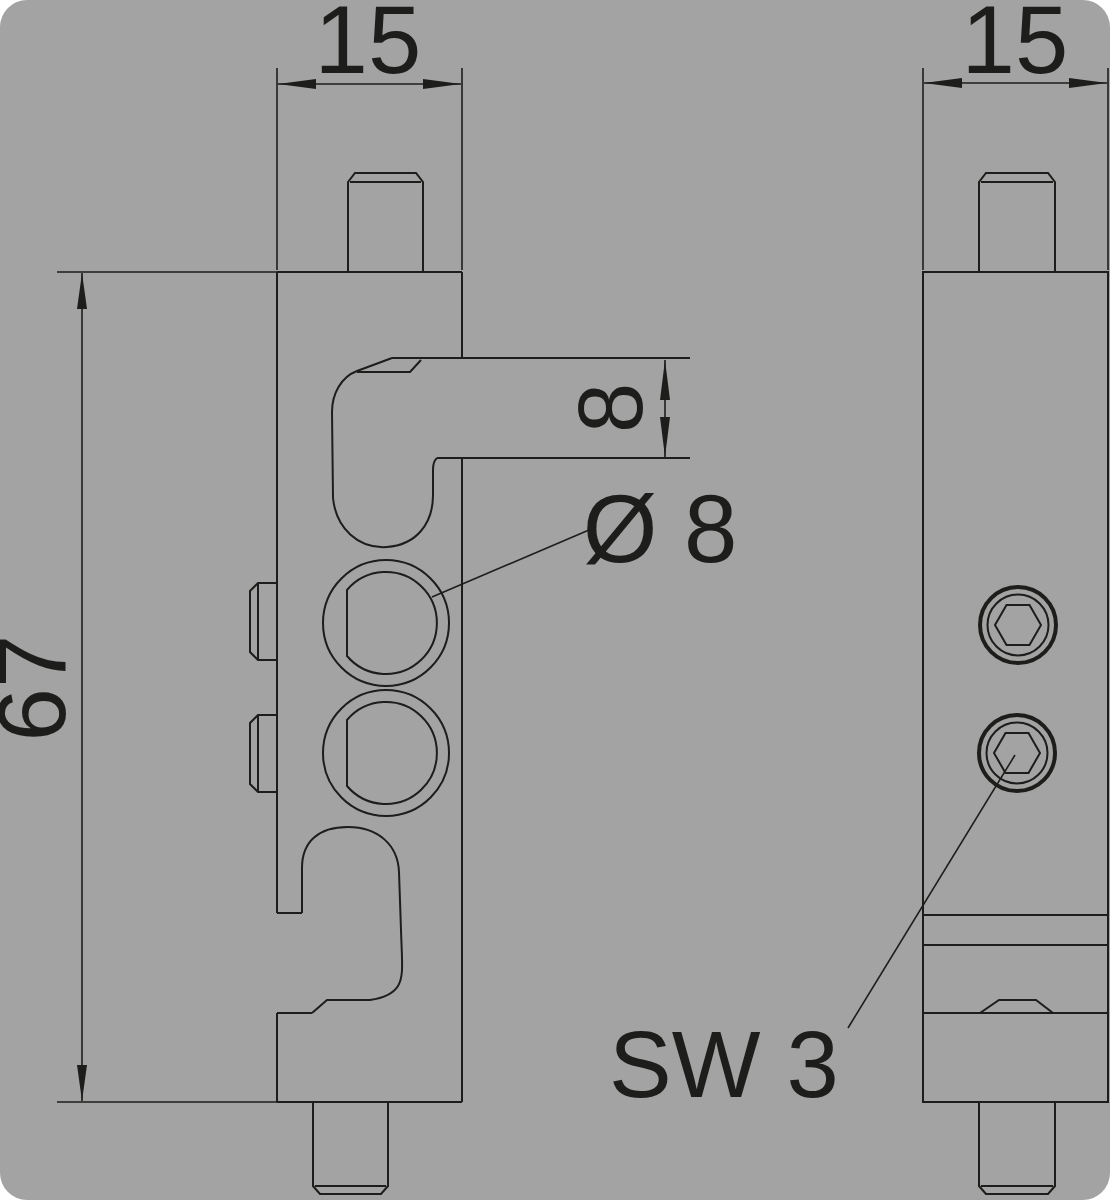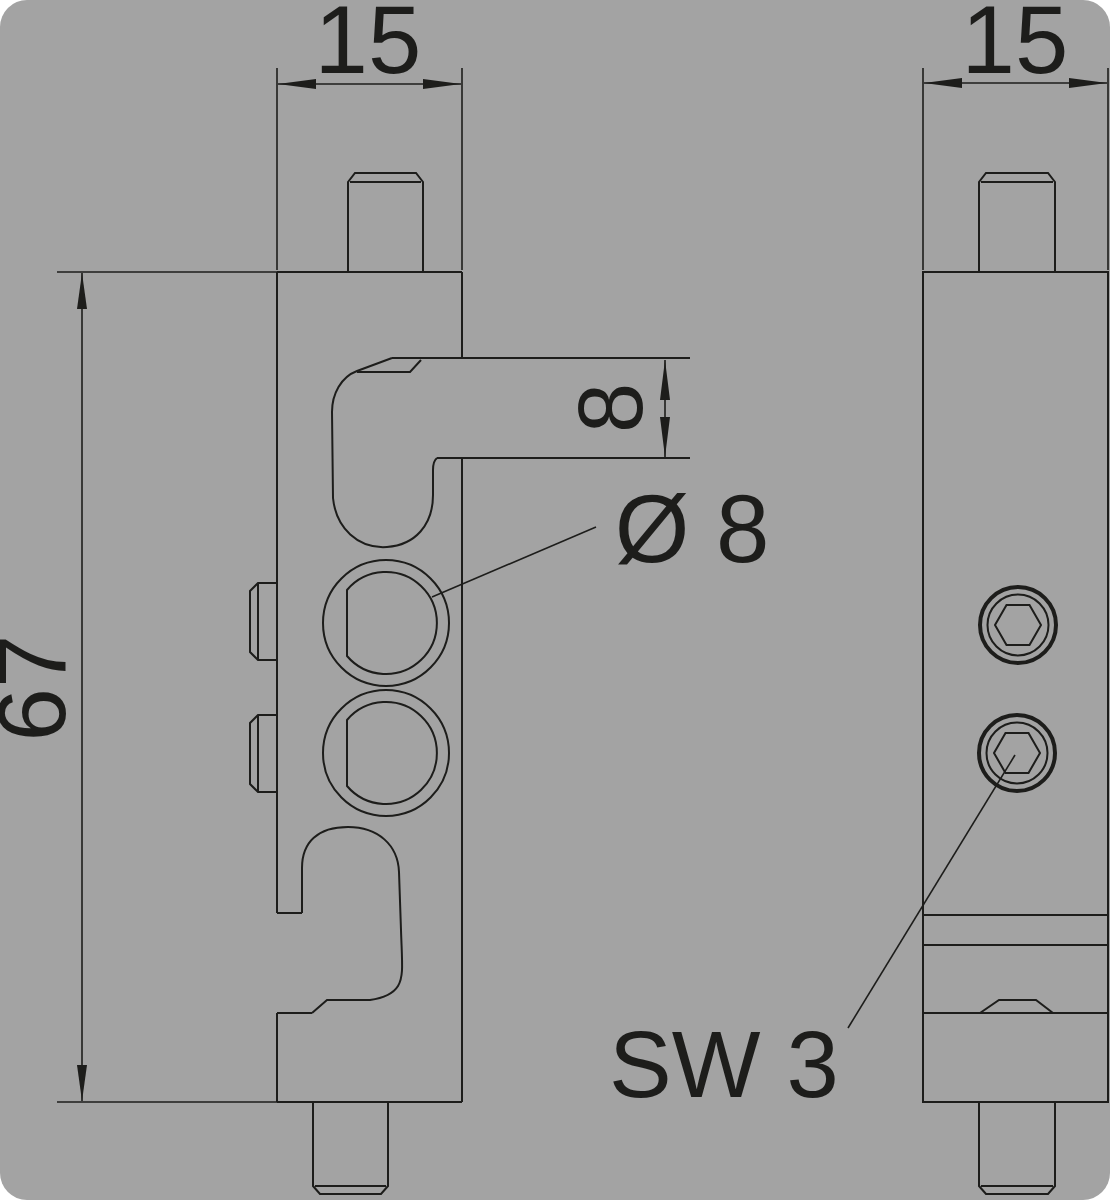--- a/index.html
+++ b/index.html
@@ -117,17 +117,17 @@
   </svg>
 
   <div class="dim-label fs96" style="left:368px;top:40px;">15</div>
 
   <div class="dim-label fs96" style="left:1015px;top:40px;">15</div>
 
   <div class="dim-label vertical fs96" style="left:32px;top:688px;">67</div>
 
   <div class="dim-label vertical fs90" style="left:611px;top:408px;">8</div>
 
-  <div class="dim-label fs96" style="left:660px;top:529px;margin-left:32px;">Ø 8</div>
+  <div class="dim-label fs96" style="left:660px;top:529px;">Ø 8</div>
 
   <div class="dim-label fs94" style="left:724px;top:1033px;">SW 3</div>
 
 </div>
 
 </body></html>

